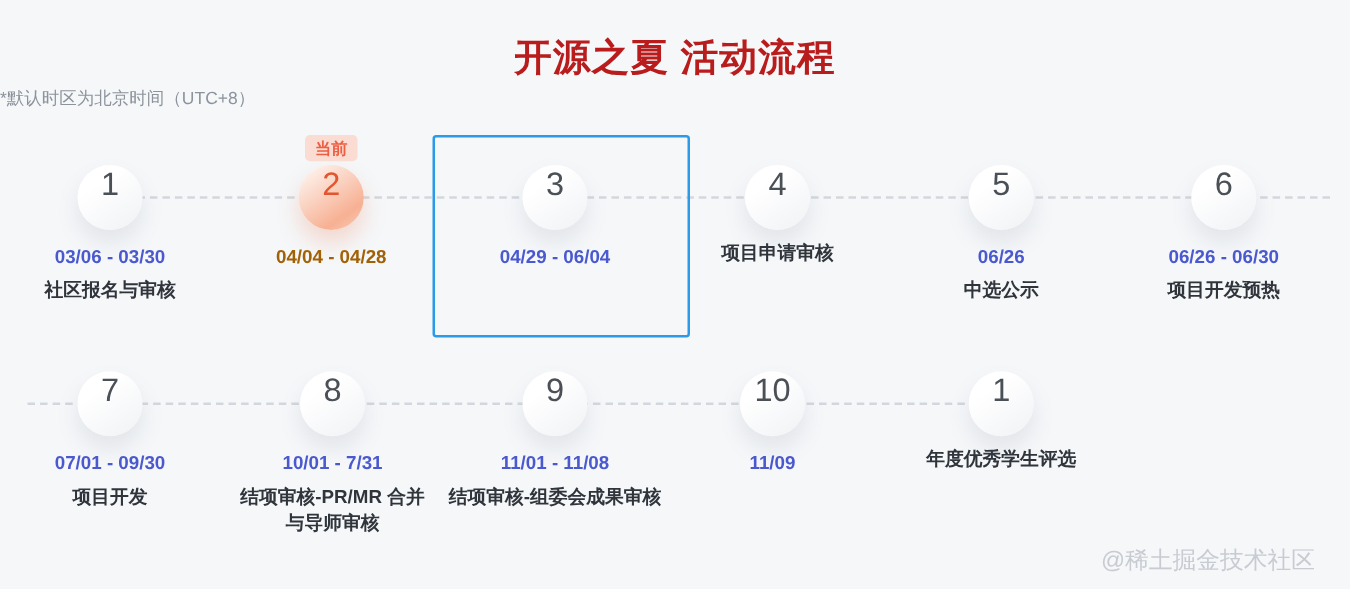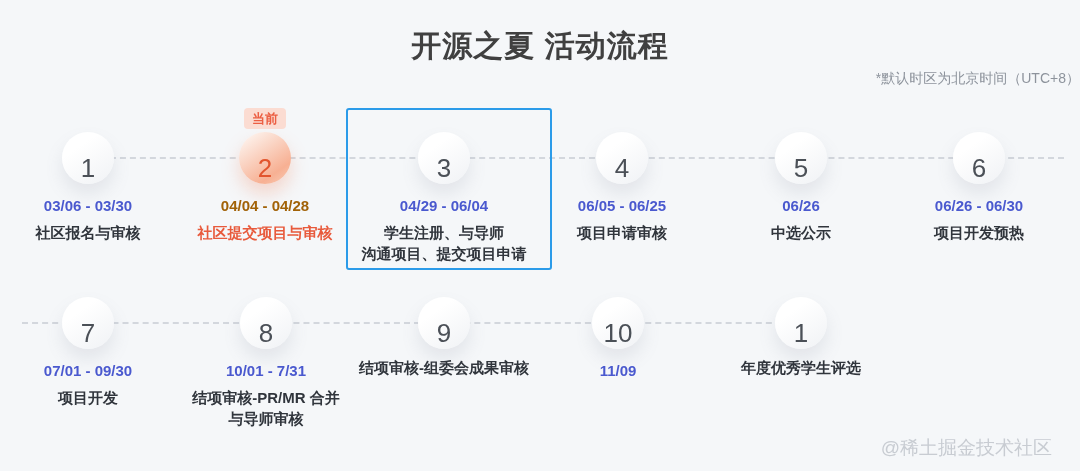--- a/index.html
+++ b/index.html
@@ -18,26 +18,26 @@
   }
 
   
   .title {
     position: absolute;
     top: 26px; left: 0; right: 0;
     text-align: center;
     font-size: 30px;
     font-weight: 700;
     letter-spacing: 1px;
-    color: #404040;
+    color: #b91c1c;
   }
   .subtitle {
     position: absolute;
     top: 70px; left: 0; right: 0;
-    text-align: right;
+    text-align: left;
     font-size: 14px;
     color: #8d939c;
   }
 
   
   .tline {
     position: absolute;
     height: 0;
     border-top: 2px dashed #d3d7dd;
     z-index: 0;
@@ -64,21 +64,21 @@
     z-index: 2;
   }
   .step .circle {
     position: relative;
     width: 52px; height: 52px;
     margin: 0 auto;
     border-radius: 50%;
     background: linear-gradient(145deg, #ffffff 30%, #f0f2f5 100%);
     box-shadow: 0 10px 18px rgba(110, 120, 140, 0.14);
     display: flex;
-    align-items: flex-end;
+    align-items: flex-start;
     justify-content: center;
   }
   .step .num {
     font-size: 26px;
     color: #4b5057;
   }
   .step .date {
     margin-top: 13px;
     font-size: 15px;
     font-weight: 700;
@@ -159,37 +159,33 @@
     <div class="date">03/06 - 03/30</div>
     <div class="label">社区报名与审核</div>
   </div>
 
   <div class="step s2 current">
     <div class="circle">
       <div class="badge">当前</div>
       <span class="num">2</span>
     </div>
     <div class="date">04/04 - 04/28</div>
-    <div class="label">社区提交项目与审核</div>
   </div>
 
   <div class="step s3">
     <div class="circle">
         <span class="num">3</span>
       </div>
     <div class="date">04/29 - 06/04</div>
-    <div class="label">学生注册、与导师
-沟通项目、提交项目申请</div>
   </div>
 
   <div class="step s4">
     <div class="circle">
         <span class="num">4</span>
       </div>
-    <div class="date">06/05 - 06/25</div>
     <div class="label">项目申请审核</div>
   </div>
 
   <div class="step s5">
     <div class="circle">
         <span class="num">5</span>
       </div>
     <div class="date">06/26</div>
     <div class="label">中选公示</div>
   </div>
@@ -216,20 +212,21 @@
       </div>
     <div class="date">10/01 - 7/31</div>
     <div class="label">结项审核-PR/MR 合并
 与导师审核</div>
   </div>
 
   <div class="step s9">
     <div class="circle">
         <span class="num">9</span>
       </div>
+    <div class="date">11/01 - 11/08</div>
     <div class="label">结项审核-组委会成果审核</div>
   </div>
 
   <div class="step s10">
     <div class="circle">
         <span class="num">10</span>
       </div>
     <div class="date">11/09</div>
   </div>
 

